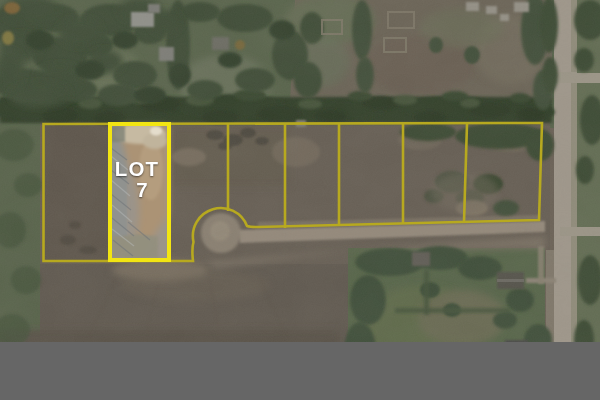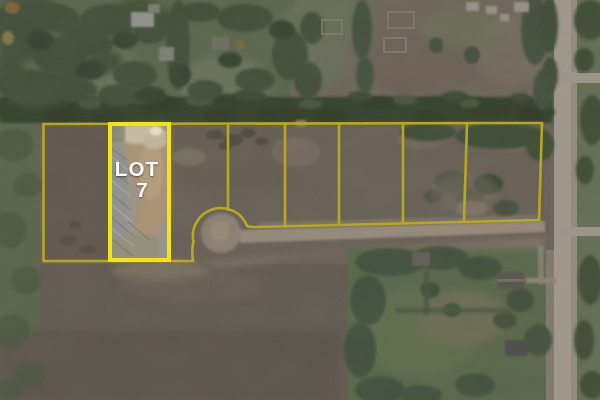--- a/index.html
+++ b/index.html
@@ -1,16 +1,16 @@
 <!DOCTYPE html>
 <html><head>
 <meta charset="utf-8">
 <style>
   html,body{margin:0;padding:0;background:#666;}
-  #map{width:600px;height:400px;position:relative;overflow:hidden;font-family:"Liberation Sans",sans-serif;}
+  #map{width:600px;height:342px;position:relative;overflow:hidden;font-family:"Liberation Sans",sans-serif;}
   svg{display:block;}
 </style>
 </head>
 <body>
 
 <div id="map">
 <svg width="600" height="400" viewBox="0 0 600 400" xmlns="http://www.w3.org/2000/svg">
 <defs>
   <filter id="b1" x="-50%" y="-50%" width="200%" height="200%">
           <feGaussianBlur stdDeviation="1.6"></feGaussianBlur>

